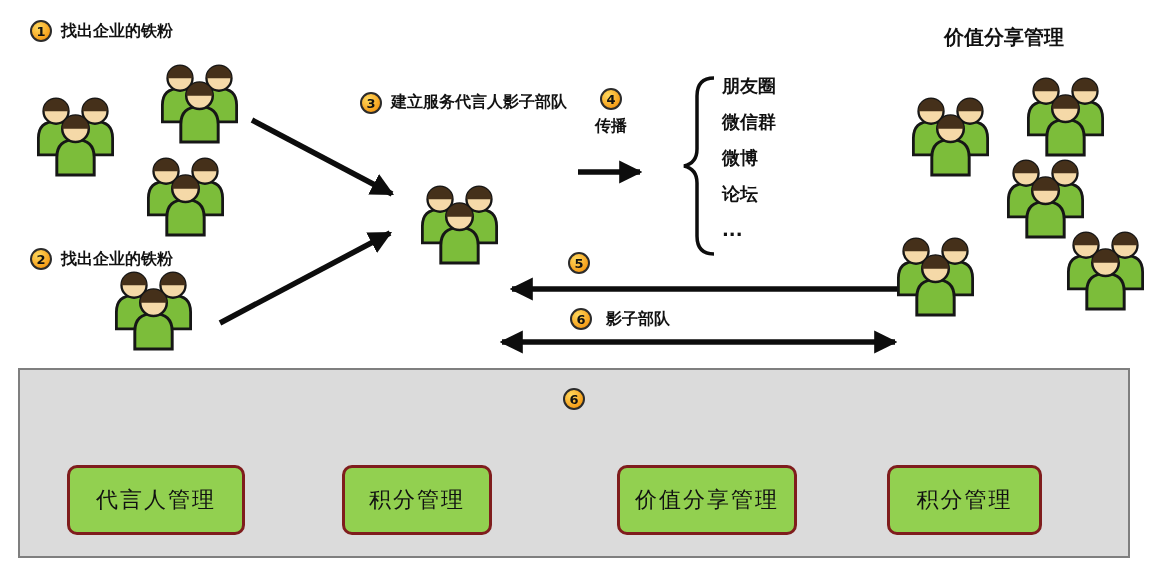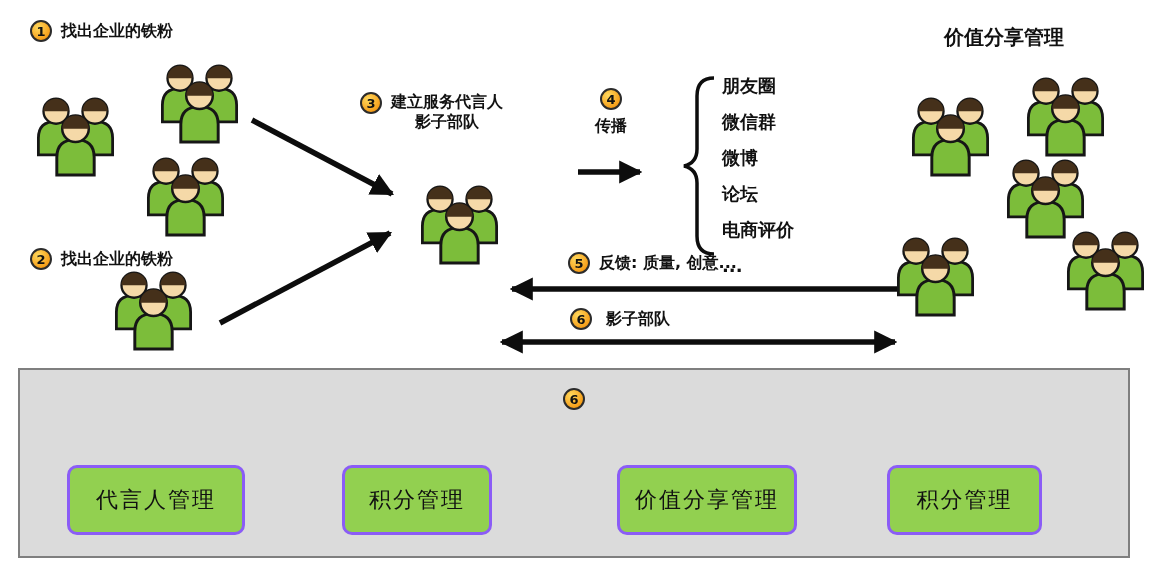--- a/index.html
+++ b/index.html
@@ -11,38 +11,38 @@
   .badge{
     display:inline-flex;align-items:center;justify-content:center;
     width:22px;height:22px;border-radius:50%;
     background:radial-gradient(circle at 35% 30%, #ffd95e, #f6a01b 70%, #d97e00);
     border:2px solid #2b2b2b;box-sizing:border-box;
     font-size:13px;font-weight:700;color:#111;flex:0 0 auto;
   }
   .lbl{font-weight:700;font-size:16px;white-space:nowrap;}
   .step{position:absolute;display:flex;align-items:center;gap:9px;}
   .step-col{position:absolute;display:flex;flex-direction:column;align-items:center;gap:6px;}
-  .two-line{display:flex;flex-direction:column;line-height:1.25;}
+  .two-line{display:flex;line-height:1.25;}
   .two-line .l2{text-align:center;}
   .pg{position:absolute;}
   .channels{position:absolute;left:722px;top:68px;}
   .channel{display:block;height:36px;line-height:36px;font-weight:700;font-size:18px;}
   .right-title{position:absolute;left:944px;top:24px;font-weight:700;font-size:20px;}
   .panel{
     position:absolute;left:18px;top:368px;width:1112px;height:190px;box-sizing:border-box;
     background:#dbdbdb;border:2px solid #7f7f7f;
   }
   .panel-title{
     position:absolute;left:0;right:0;top:18px;
     display:flex;align-items:center;justify-content:center;gap:10px;
     font-weight:700;font-size:23px;
   }
   .gbtn{
     position:absolute;top:95px;height:70px;box-sizing:border-box;
-    background:#92d050;border:3px solid #8b5cf6;border-radius:10px;
+    background:#92d050;border:3px solid #7f1d1d;border-radius:10px;
     display:flex;align-items:center;justify-content:center;
     font-family:"DejaVu Serif",serif;font-size:22px;color:#111;letter-spacing:2px;
     cursor:pointer;
   }
 </style>
 </head>
 <body>
 
 <div class="canvas">
 
@@ -112,21 +112,20 @@
   <div class="step-col" style="left:580px;top:88px;width:62px;">
     <span class="badge">4</span>
     <span class="lbl">传播</span>
   </div>
 
   <div class="channels">
     <span class="channel">朋友圈</span>
     <span class="channel">微信群</span>
     <span class="channel">微博</span>
     <span class="channel">论坛</span>
-    <span class="channel">电商评价</span>
     <span class="channel">...</span>
   </div>
 
   <div class="right-title">价值分享管理</div>
   <svg class="pg" style="left:903px;top:88px;" width="95" height="90" viewBox="0 0 100 97">
       <use href="#people-group"></use>
     </svg>
   <svg class="pg" style="left:1018px;top:68px;" width="95" height="90" viewBox="0 0 100 97">
       <use href="#people-group"></use>
     </svg>
@@ -135,21 +134,20 @@
     </svg>
   <svg class="pg" style="left:888px;top:228px;" width="95" height="90" viewBox="0 0 100 97">
       <use href="#people-group"></use>
     </svg>
   <svg class="pg" style="left:1058px;top:222px;" width="95" height="90" viewBox="0 0 100 97">
       <use href="#people-group"></use>
     </svg>
 
   <div class="step" style="left:568px;top:252px;">
     <span class="badge">5</span>
-    <span class="lbl">反馈: 质量, 创意...</span>
   </div>
 
   <div class="step" style="left:570px;top:308px;gap:14px;">
     <span class="badge">6</span>
     <span class="lbl">影子部队</span>
   </div>
 
   <div class="panel">
     <div class="panel-title">
       <span class="badge">6</span>

